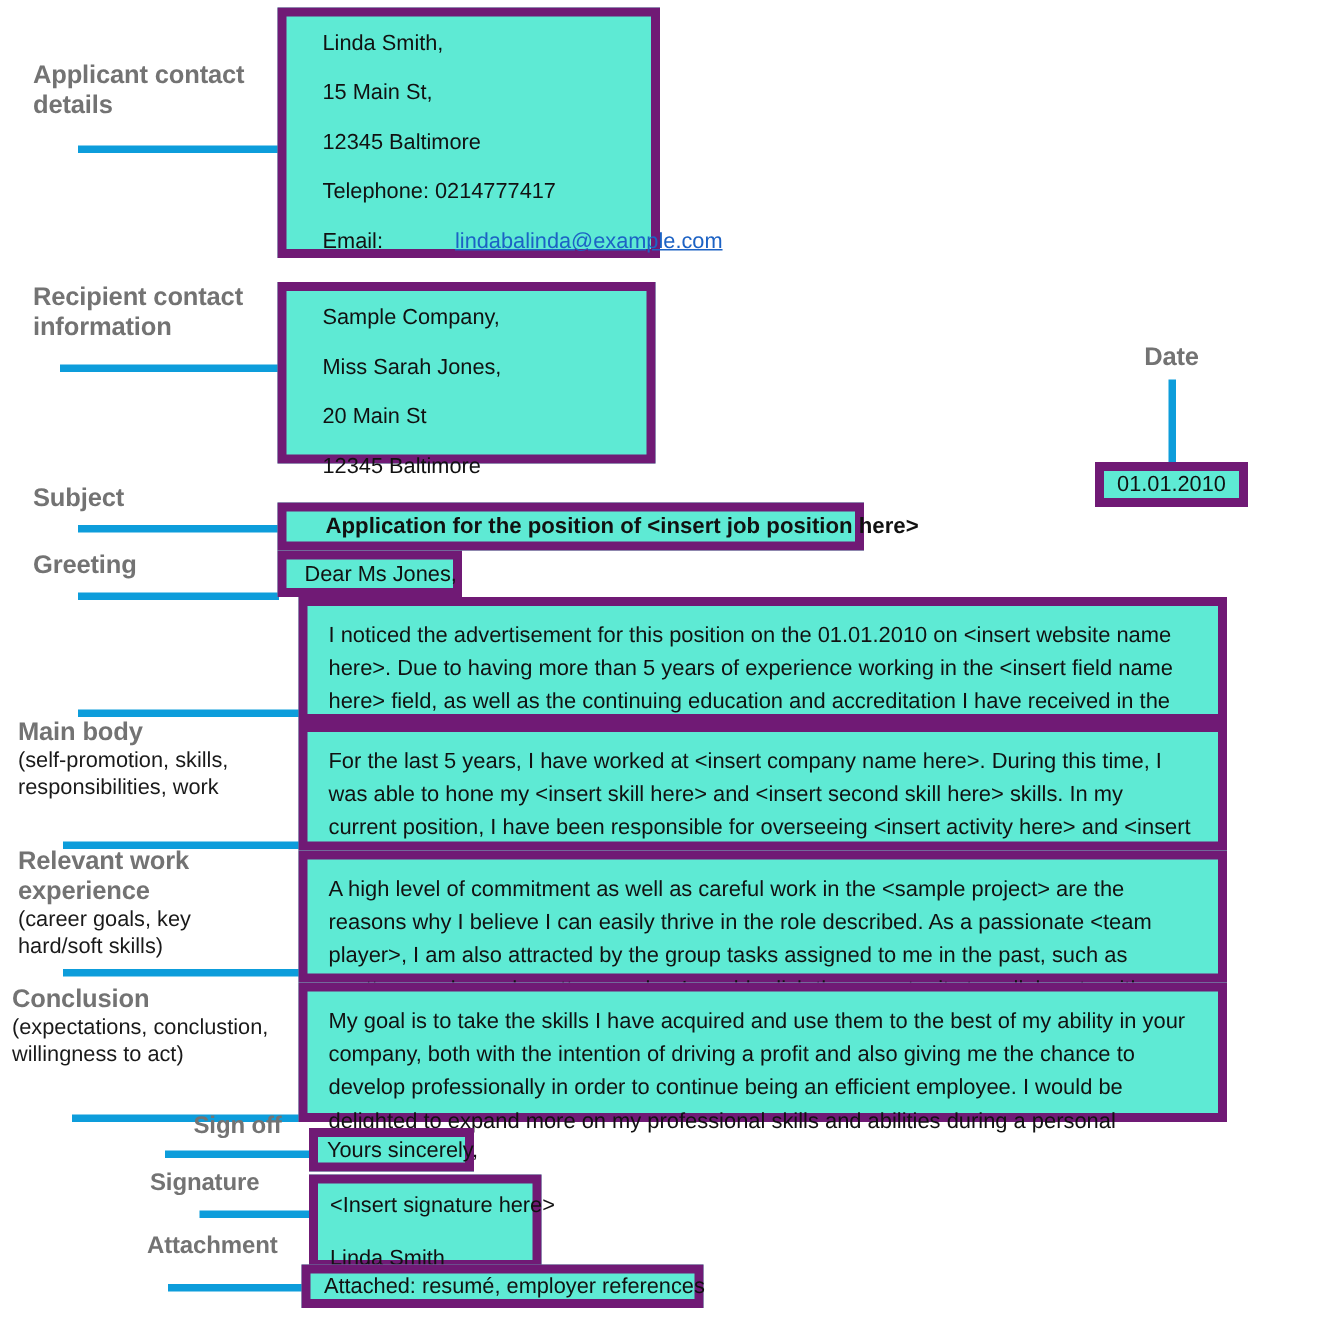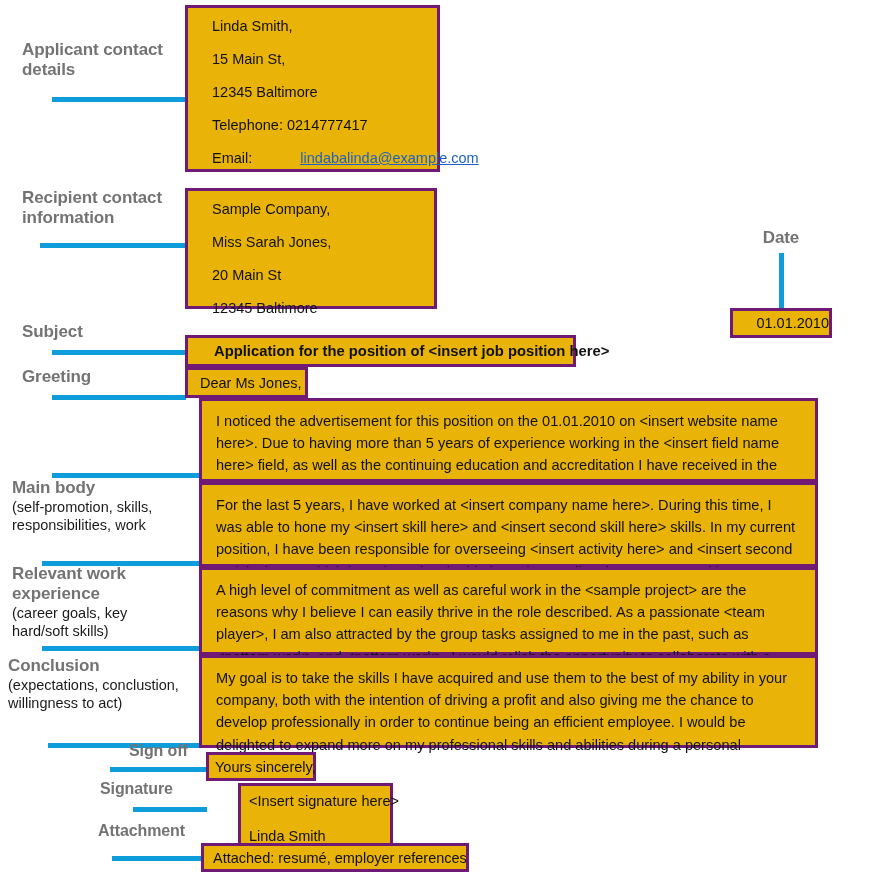--- a/index.html
+++ b/index.html
@@ -51,22 +51,22 @@
   }
   .conn-v {
     position: absolute;
     background: #0d9ddb;
     width: 5px;
   }
 
   
   .box {
     position: absolute;
-    border: 3px solid #701a75;
-    background: #eab308;
+    border: 6px solid #701a75;
+    background: #5eead4;
     box-sizing: border-box;
   }
   .box .line {
     font-size: 14.5px;
     color: #111111;
     white-space: nowrap;
   }
   .addr {
     padding: 10px 0 0 24px;
   }
@@ -91,23 +91,23 @@
     display: flex;
     align-items: center;
     box-sizing: border-box;
   }
   .onelinebox .txt {
     font-size: 14.5px;
     padding-left: 12px;
     white-space: nowrap;
   }
   .onelinebox .txt.bold { font-weight: bold; font-size: 14.8px; padding-left: 26px; }
-  .onelinebox .txt.center { padding-left: 0; width: 100%; text-align: right; }
-
-  .sigbox { padding: 7px 0 0 8px; margin-left: 32px; }
+  .onelinebox .txt.center { padding-left: 0; width: 100%; text-align: center; }
+
+  .sigbox { padding: 7px 0 0 8px; }
   .sigbox .line { font-size: 14.5px; margin-bottom: 19px; }
   .sigbox .line:last-child { margin-bottom: 0; }
 </style>
 </head>
 <body>
 
 <div class="stage">
 
   <div class="ann" style="left:22px; top:40px; width:165px;">
     <span class="title">Applicant contact</span>

